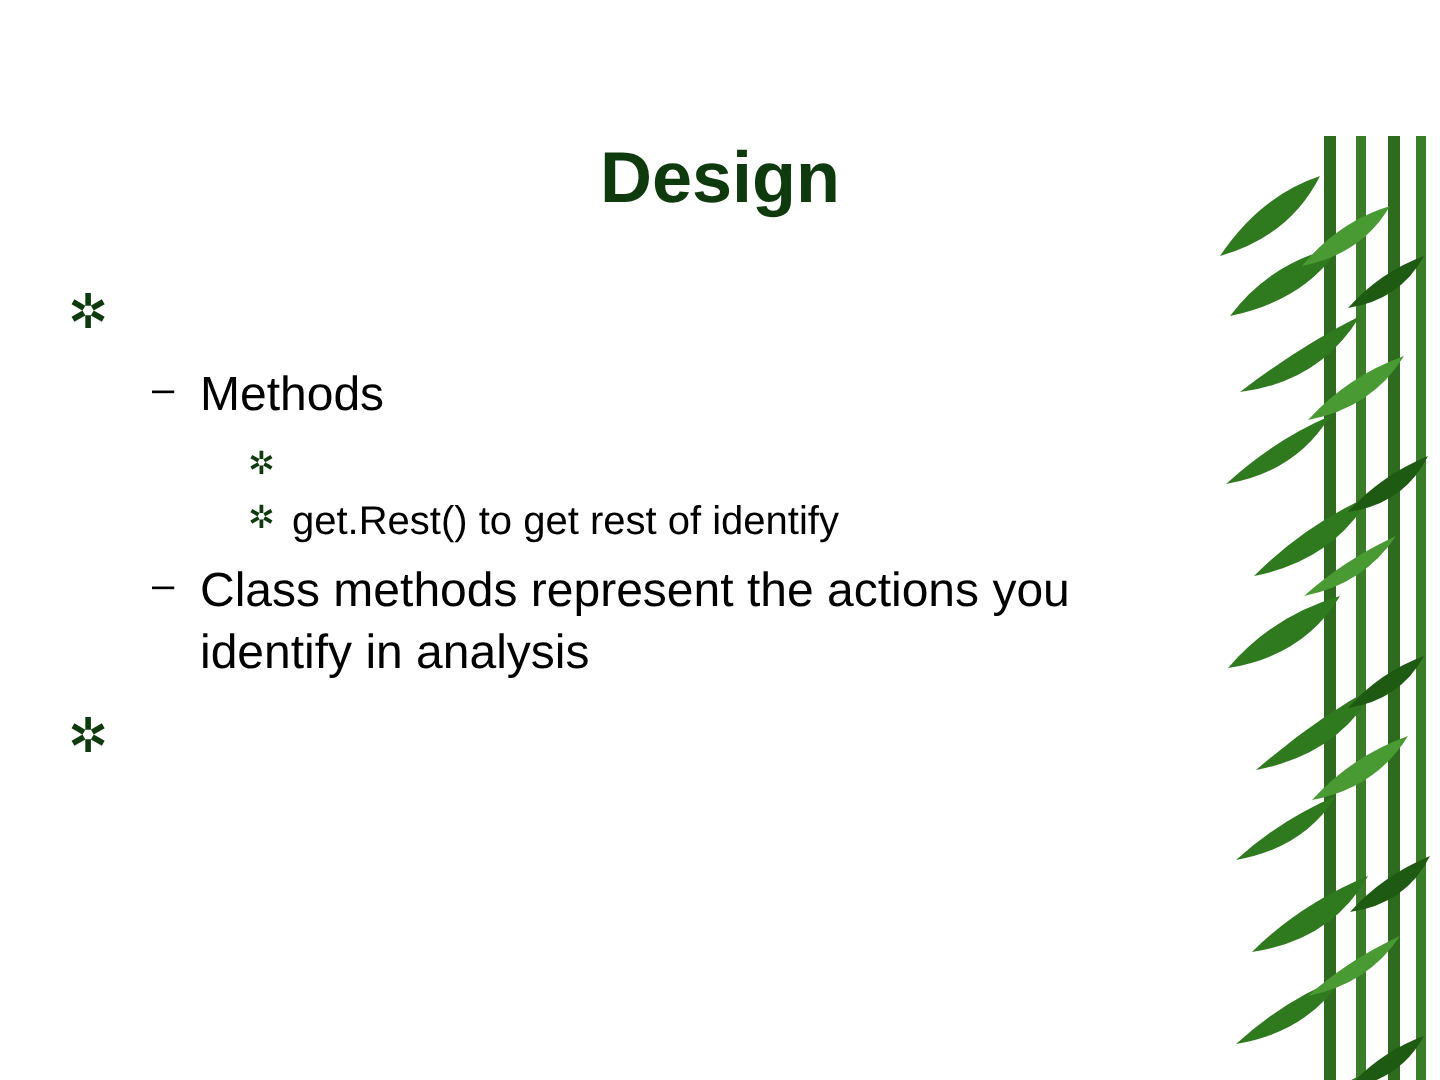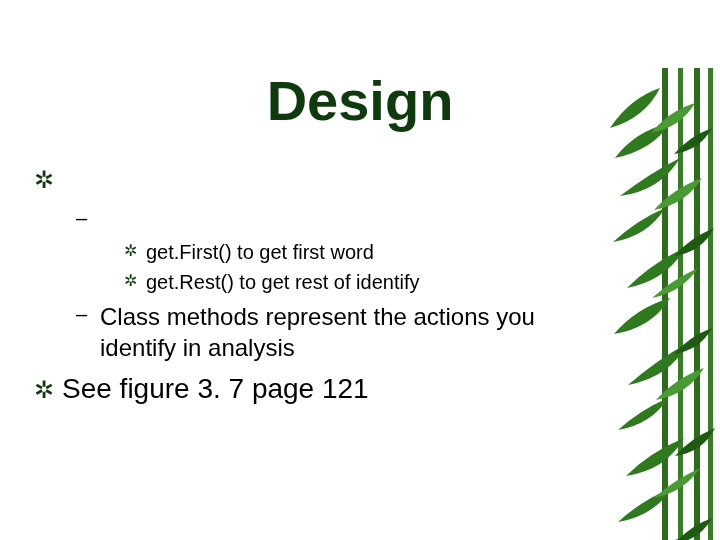--- a/index.html
+++ b/index.html
@@ -13,21 +13,21 @@
   }
   .slide {
     width: 720px;
     height: 540px;
     position: relative;
     padding: 0;
   }
   .title {
     font-family: "Arial Black", Arial, sans-serif;
     font-weight: 900;
-    font-size: 56px;
+    font-size: 36px;
     text-align: center;
     color: #0e3a0e;
     margin-top: 68px;
     margin-bottom: 28px;
     letter-spacing: 0px;
   }
   .content {
     padding-left: 34px;
     padding-right: 120px;
   }
@@ -100,40 +100,39 @@
   <h1 class="title">Design</h1>
 
   <div class="content">
 
     <div class="lvl1">
       <span class="bullet">✲</span>
     </div>
 
     <div class="lvl2">
       <span class="bullet">–</span>
+      <span>Methods</span>
     </div>
 
     <div class="lvl3 sp-top">
       <span class="bullet">✲</span>
-      <span>get.First() to get first word</span>
     </div>
 
     <div class="lvl3">
       <span class="bullet">✲</span>
       <span>get.Rest() to get rest of identify</span>
     </div>
 
     <div class="lvl2 sp-top">
       <span class="bullet">–</span>
       <span>Class methods represent the actions you identify in analysis</span>
     </div>
 
     <div class="lvl1 sp-top">
       <span class="bullet">✲</span>
-      <span>See figure 3. 7 page 121</span>
     </div>
 
   </div>
 
   <div class="bamboo">
     <svg viewBox="0 0 120 540" preserveAspectRatio="none">
 
       <rect x="62" y="0" width="6" height="540" fill="#2e6b1f"></rect>
       <rect x="78" y="0" width="5" height="540" fill="#3a7d28"></rect>
       <rect x="94" y="0" width="6" height="540" fill="#2e6b1f"></rect>

